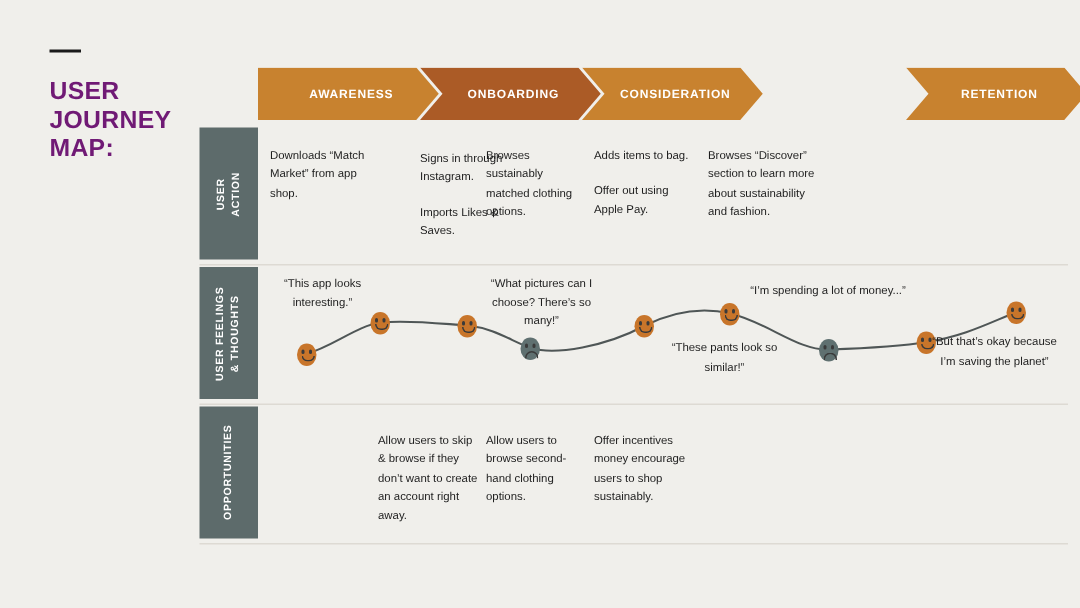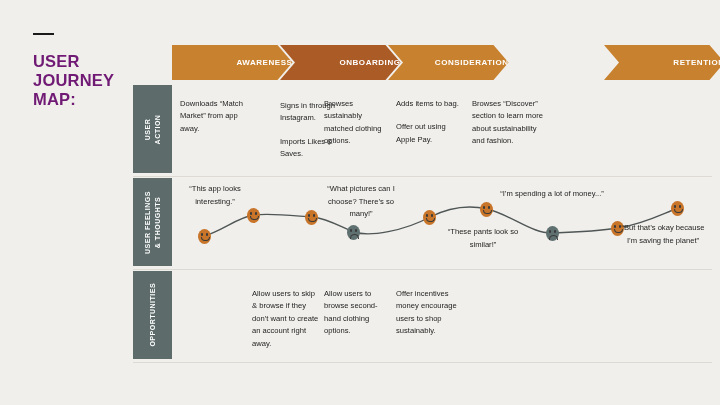--- a/index.html
+++ b/index.html
@@ -19,21 +19,21 @@
   .page-title{
     position:absolute;left:33px;top:52px;width:120px;
     font-size:16.5px;font-weight:bold;line-height:19px;
     color:#701a75;letter-spacing:.2px;
   }
 
   
   .phase-bar{position:absolute;left:172px;top:45px;width:540px;height:35px;}
   .chev{
     position:absolute;top:0;height:35px;
-    display:flex;align-items:center;justify-content:flex-end;
+    display:flex;align-items:center;justify-content:center;
     color:#fff;font-size:8px;font-weight:bold;letter-spacing:.55px;
     box-sizing:border-box;
   }
   .chev span{position:relative;z-index:2;padding-left:4px;}
 
   
   .rowlabel{
     position:absolute;left:133px;width:39px;
     background:#5d6b6b;
     display:flex;align-items:center;justify-content:center;
@@ -123,21 +123,21 @@
       <span>OPPORTUNITIES</span>
     </div>
   </div>
 
   <div class="divider" style="top:176px;"></div>
   <div class="divider" style="top:269px;"></div>
   <div class="divider" style="top:362px;"></div>
 
   <div id="cellsLayer">
       <div class="cell" style="left: 180px; top: 98px; width: 66px;">
-        <p>Downloads “Match Market” from app away.</p>
+        <p>Downloads “Match Market” from app shop.</p>
       </div>
       <div class="cell" style="left: 252px; top: 100px; width: 68px; margin-left: 28px;">
         <p>Signs in through Instagram.</p>
         <p>Imports Likes &amp; Saves.</p>
       </div>
       <div class="cell" style="left: 324px; top: 98px; width: 68px;">
         <p>Browses sustainably matched clothing options.</p>
       </div>
       <div class="cell" style="left: 396px; top: 98px; width: 70px;">
         <p>Adds items to bag.</p>

